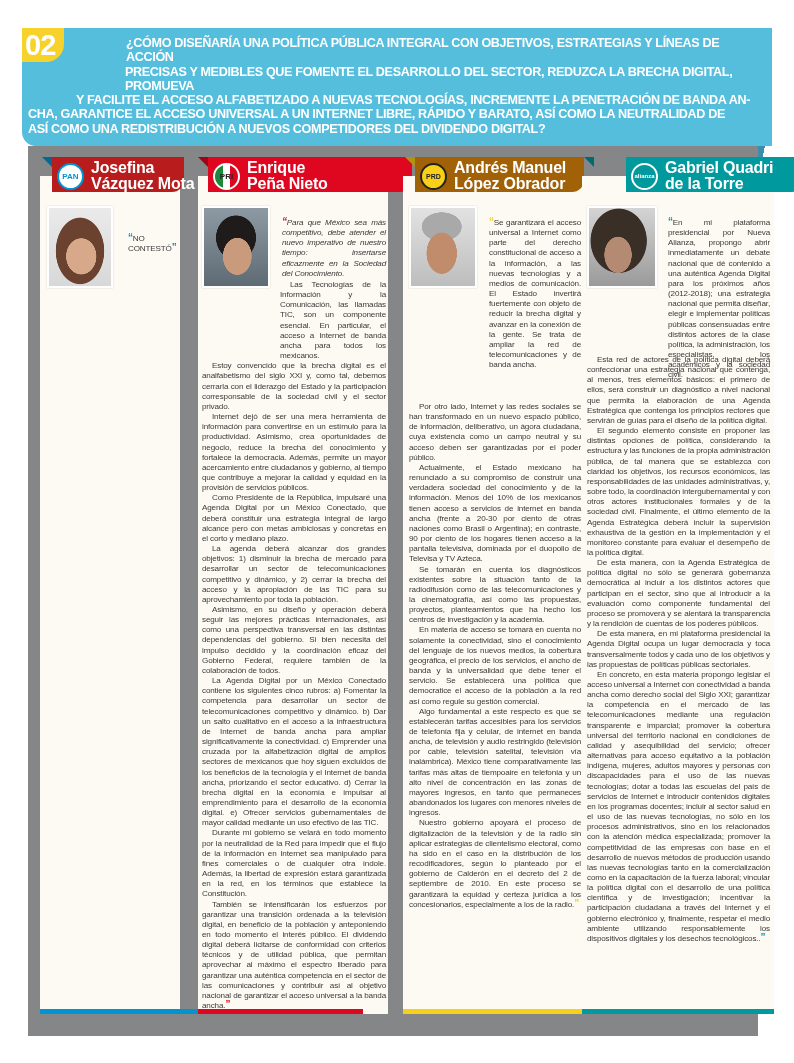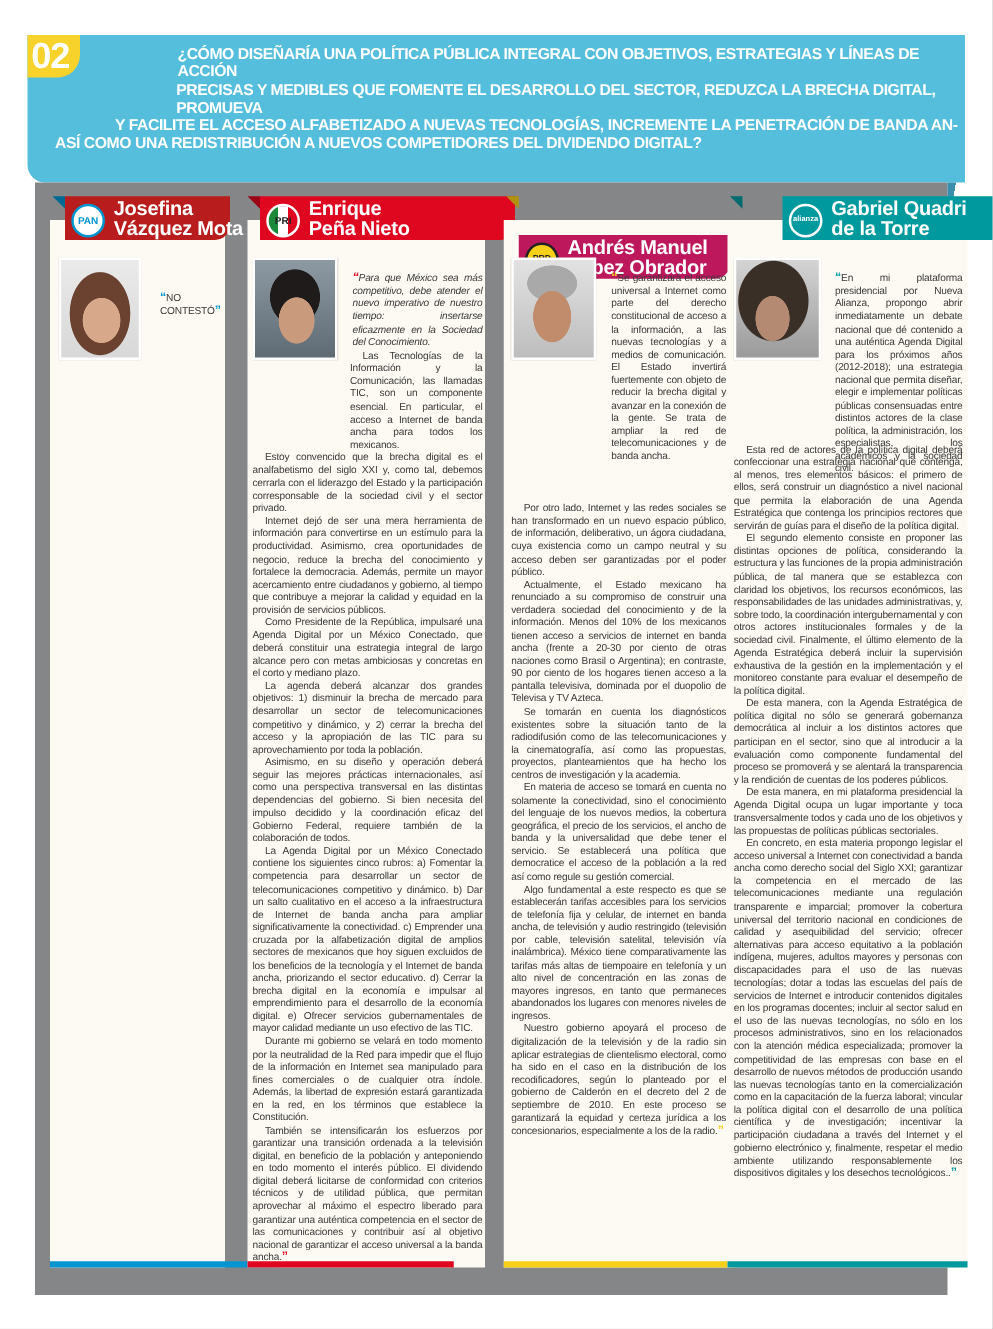--- a/index.html
+++ b/index.html
@@ -14,21 +14,21 @@
   .num-badge {
     position: absolute; left: 22px; top: 28px; width: 42px; height: 34px;
     background: #f6d22a; border-radius: 0 0 18px 0;
   }
   .num-text {
     position: absolute; left: 25px; top: 29px; font-weight: bold; font-size: 29px;
     color: #ffffff; letter-spacing: -1px; font-family: "Liberation Sans", sans-serif;
     line-height: 32px;
   }
   .question {
-    position: absolute; left: 44px; top: 36px; width: 740px;
+    position: absolute; left: 28px; top: 36px; width: 740px;
     color: #ffffff; font-weight: bold; font-size: 12.6px; line-height: 14.3px;
     text-transform: uppercase; letter-spacing: -0.35px;
     font-family: "Liberation Sans Narrow", "Liberation Sans", sans-serif;
   }
   .question .l1 { padding-left: 98px; }
   .question .l2 { padding-left: 97px; }
   .question .l3 { padding-left: 48px; }
 
   
   .frame {
@@ -63,21 +63,21 @@
   }
   .tab .name { position: absolute; left: 39px; top: 3px; white-space: nowrap; letter-spacing: -0.2px; }
   .tab .logo {
     position: absolute; left: 5px; top: 6px; width: 27px; height: 27px; border-radius: 50%;
     background: #fff; display: flex; align-items: center; justify-content: center;
     font-size: 8px; font-weight: bold;
   }
 
   .tab-1 { left: 52px; width: 132px; background: #b91c1c; }
   .tab-2 { left: 208px; width: 204px; background: #df0720; }
-  .tab-3 { left: 415px; width: 169px; background: #be185d; margin-top: 31px; }
+  .tab-3 { left: 415px; width: 169px; background: #a16207; }
   .tab-4 { left: 626px; width: 178px; background: #00999e; }
 
   
   .photo {
     position: absolute; top: 206px; width: 68px; height: 82px; background: #fff;
     padding: 2px; box-shadow: 0 0 1px rgba(0,0,0,0.25);
   }
   .photo-inner { width: 100%; height: 100%; }
 
   
@@ -96,20 +96,21 @@
 </head>
 <body>
 
 <div class="banner"></div>
 <div class="num-badge"></div>
 <div class="num-text">02</div>
 <div class="question">
   <div class="l1">¿Cómo diseñaría una política pública integral con objetivos, estrategias y líneas de acción</div>
   <div class="l2">precisas y medibles que fomente el desarrollo del sector, reduzca la brecha digital, promueva</div>
   <div class="l3">y facilite el acceso alfabetizado a nuevas tecnologías, incremente la penetración de banda an-</div>
+  <div>cha, garantice el acceso universal a un internet libre, rápido y barato, así como la neutralidad de</div>
   <div>así como una redistribución a nuevos competidores del dividendo digital?</div>
 </div>
 
 <div class="frame"></div>
 <div class="frame-shadow"></div>
 
 <div class="col col-1">
   <div class="col-bottom" style="background:#0095d1; width:130%;"></div>
 </div>
 <div class="tab-ear" style="left:42px; border-width:0 10px 10px 0; border-color:transparent #006a95 transparent transparent;"></div>
@@ -196,15 +197,15 @@
 <div class="photo" style="left:587px; top:206px; width:70px; height:82px;">
   <div class="photo-inner" style="background: radial-gradient(ellipse 34% 38% at 44% 60%, #b58a72 0 60%, transparent 62%), radial-gradient(ellipse 60% 58% at 45% 42%, #3a2f26 0 70%, transparent 72%), linear-gradient(#d4d4d4, #9a9a9a);"></div>
 </div>
 <div class="body-text" style="left:668px; top:218px; width:102px;">
   <p class="first"><span class="qm" style="color:#00999e;">“</span><span>En mi plataforma presidencial por Nueva Alianza, propongo abrir inmediatamente un debate nacional que dé contenido a una auténtica Agenda Digital para los próximos años (2012-2018); una estrategia nacional que permita diseñar, elegir e implementar políticas públicas consensuadas entre distintos actores de la clase política, la administración, los especialistas, los académicos y la sociedad civil.</span></p>
 </div>
 <div class="body-text" style="left:587px; top:355px; width:183px;">
   <p>Esta red de actores de la política digital deberá confeccionar una estrategia nacional que contenga, al menos, tres elementos básicos: el primero de ellos, será construir un diagnóstico a nivel nacional que permita la elaboración de una Agenda Estratégica que contenga los principios rectores que servirán de guías para el diseño de la política digital.</p>
   <p>El segundo elemento consiste en proponer las distintas opciones de política, considerando la estructura y las funciones de la propia administración pública, de tal manera que se establezca con claridad los objetivos, los recursos económicos, las responsabilidades de las unidades administrativas, y, sobre todo, la coordinación intergubernamental y con otros actores institucionales formales y de la sociedad civil. Finalmente, el último elemento de la Agenda Estratégica deberá incluir la supervisión exhaustiva de la gestión en la implementación y el monitoreo constante para evaluar el desempeño de la política digital.</p>
   <p>De esta manera, con la Agenda Estratégica de política digital no sólo se generará gobernanza democrática al incluir a los distintos actores que participan en el sector, sino que al introducir a la evaluación como componente fundamental del proceso se promoverá y se alentará la transparencia y la rendición de cuentas de los poderes públicos.</p>
-  <p>De esta manera, en mi plataforma presidencial la Agenda Digital ocupa un lugar importante y toca transversalmente todos y cada uno de los objetivos y las propuestas de políticas públicas sectoriales.</p>
+  <p>De esta manera, en mi plataforma presidencial la Agenda Digital ocupa un lugar democracia y toca transversalmente todos y cada uno de los objetivos y las propuestas de políticas públicas sectoriales.</p>
   <p><span>En concreto, en esta materia propongo legislar el acceso universal a Internet con conectividad a banda ancha como derecho social del Siglo XXI; garantizar la competencia en el mercado de las telecomunicaciones mediante una regulación transparente e imparcial; promover la cobertura universal del territorio nacional en condiciones de calidad y asequibilidad del servicio; ofrecer alternativas para acceso equitativo a la población indígena, mujeres, adultos mayores y personas con discapacidades para el uso de las nuevas tecnologías; dotar a todas las escuelas del país de servicios de Internet e introducir contenidos digitales en los programas docentes; incluir al sector salud en el uso de las nuevas tecnologías, no sólo en los procesos administrativos, sino en los relacionados con la atención médica especializada; promover la competitividad de las empresas con base en el desarrollo de nuevos métodos de producción usando las nuevas tecnologías tanto en la comercialización como en la capacitación de la fuerza laboral; vincular la política digital con el desarrollo de una política científica y de investigación; incentivar la participación ciudadana a través del Internet y el gobierno electrónico y, finalmente, respetar el medio ambiente utilizando responsablemente los dispositivos digitales y los desechos tecnológicos..</span><span class="qm" style="color:#00999e;">”</span></p>
 </div>
 
 </body></html>

